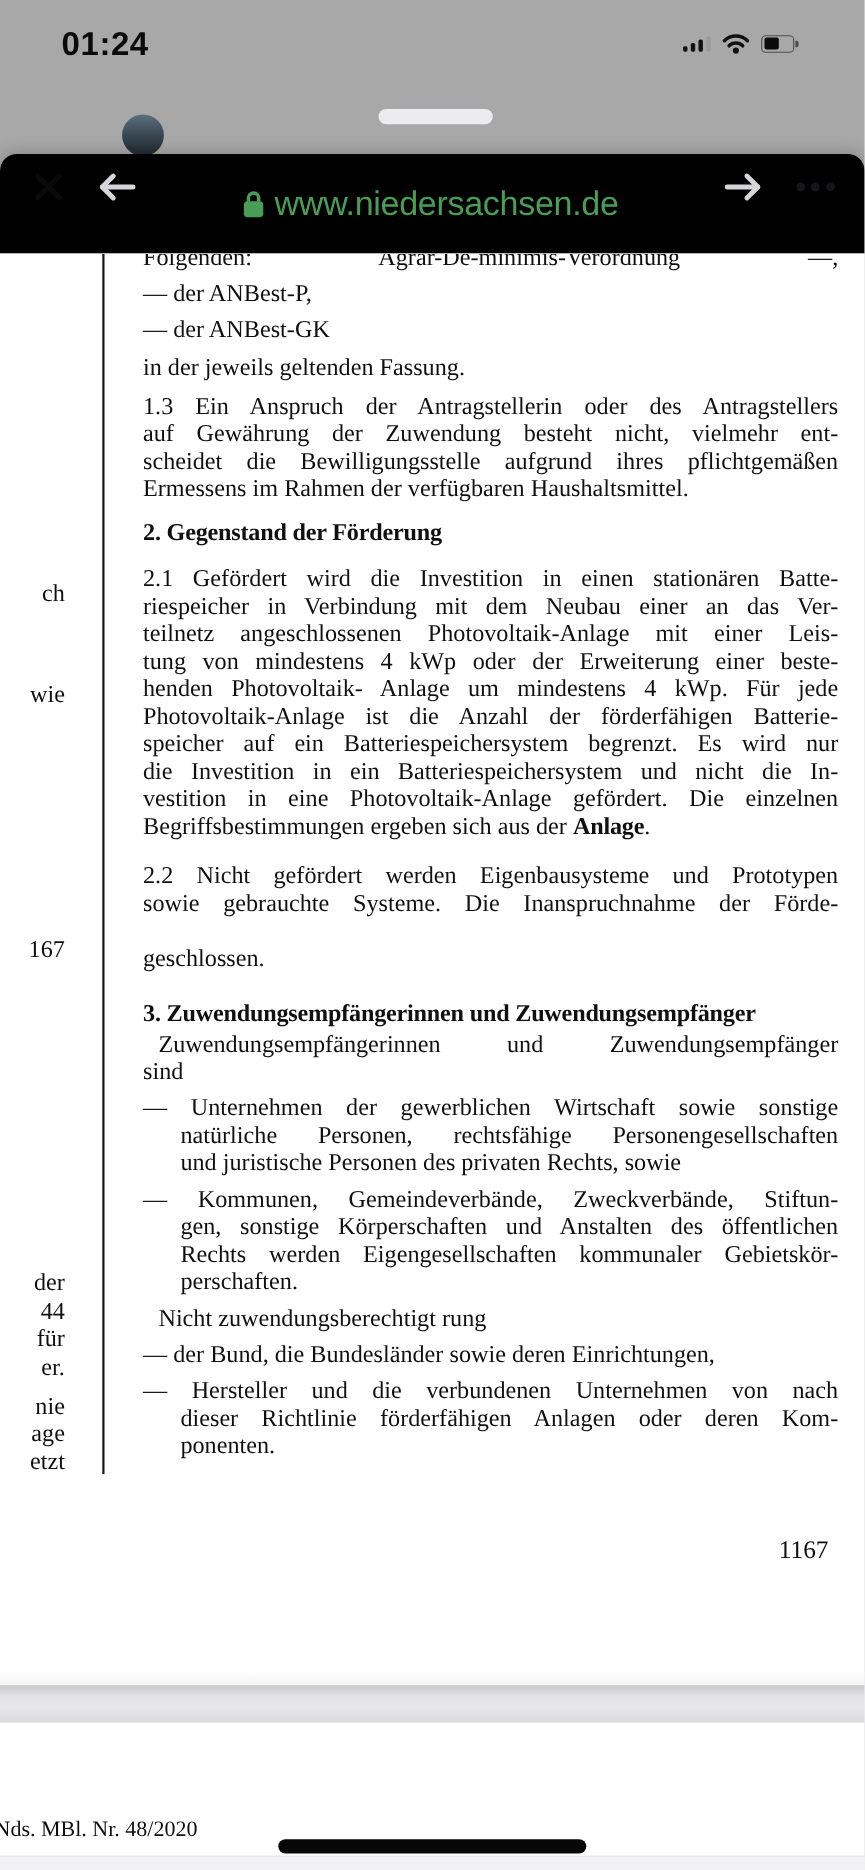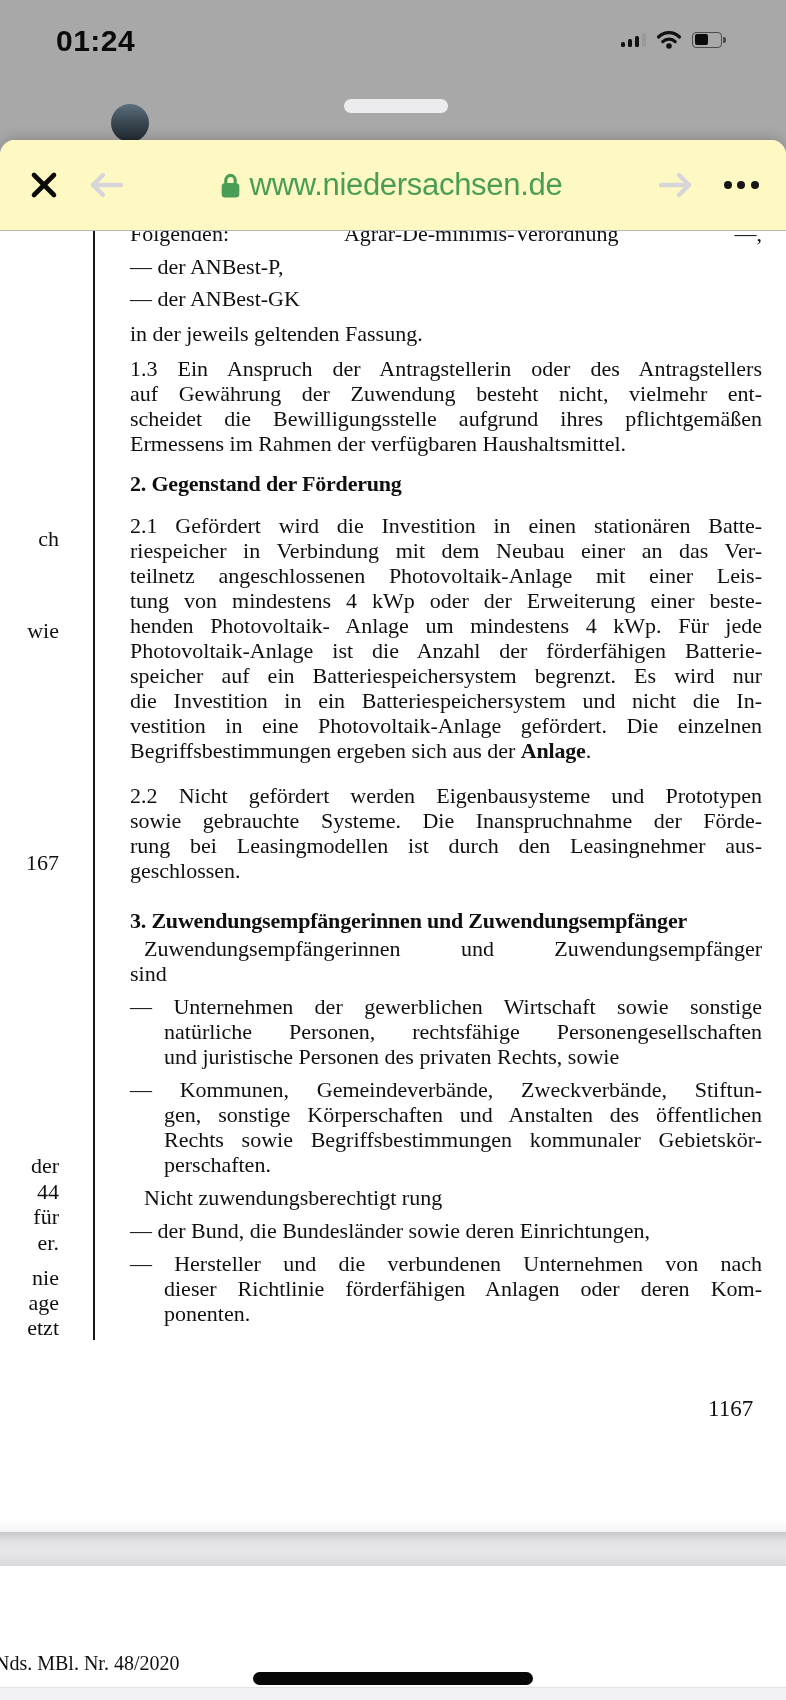--- a/index.html
+++ b/index.html
@@ -25,23 +25,23 @@
   .handle{position:absolute;left:344px;top:99px;width:104px;height:14px;
           border-radius:7px;background:#ececee;}
   .avatar{position:absolute;left:111px;top:104px;width:38px;height:38px;border-radius:50%;
           background:linear-gradient(180deg,#5c6f7e 0%,#3c4a55 45%,#20282e 100%);}
   .bgtitle{position:absolute;left:184px;top:119px;width:480px;height:21px;overflow:hidden;margin-top:40px;}
   .bgtitle span{font-size:31px;font-weight:700;color:#1d1d1f;white-space:nowrap;}
 
   
   .sheet{position:absolute;left:0;top:140px;width:786px;height:1560px;background:#ffffff;
          border-radius:15px 15px 0 0;box-shadow:0 -2px 14px rgba(0,0,0,.18);}
-  .toolbar{position:absolute;left:0;top:140px;width:786px;height:90px;background:#fef9c3;
+  .toolbar{position:absolute;left:0;top:140px;width:786px;height:90px;background:#000000;
            border-radius:15px 15px 0 0;border-bottom:1px solid #b7b7bb;z-index:5;
-           display:flex;align-items:center;}
+           display:flex;}
   .tbtn{display:flex;align-items:center;justify-content:center;}
   .xbtn{width:64px;height:60px;margin-left:12px;}
   .navbtn{width:60px;height:60px;}
   .urlwrap{flex:1;display:flex;align-items:center;justify-content:center;gap:9px;}
   .url{font-size:31px;font-weight:500;color:#4a9d55;letter-spacing:-.3px;}
   .dots{width:70px;height:60px;margin-right:10px;display:flex;align-items:center;
         justify-content:center;gap:5.5px;}
   .dots i{width:8px;height:8px;border-radius:50%;background:#161618;}
 
   
@@ -159,35 +159,34 @@
   <div class="dline j" style="top:358px">tung von mindestens 4 kWp oder der Erweiterung einer beste-</div>
   <div class="dline j" style="top:383px">henden Photovoltaik- Anlage um mindestens 4 kWp. Für jede</div>
   <div class="dline j" style="top:408px">Photovoltaik-Anlage ist die Anzahl der förderfähigen Batterie-</div>
   <div class="dline j" style="top:433px">speicher auf ein Batteriespeichersystem begrenzt. Es wird nur</div>
   <div class="dline j" style="top:458px">die Investition in ein Batteriespeichersystem und nicht die In-</div>
   <div class="dline j" style="top:483px">vestition in eine Photovoltaik-Anlage gefördert. Die einzelnen</div>
   <div class="dline" style="top:508px"><span>Begriffsbestimmungen ergeben sich aus der </span><span class="hd">Anlage</span><span>.</span></div>
 
   <div class="dline j" style="top:553px">2.2    Nicht gefördert werden Eigenbausysteme und Prototypen</div>
   <div class="dline j" style="top:578px">sowie gebrauchte Systeme. Die Inanspruchnahme der Förde-</div>
-  <div class="dline j" style="top:603px">rung bei Leasingmodellen ist durch den Leasingnehmer aus-</div>
   <div class="dline" style="top:628px">geschlossen.</div>
 
   <div class="dline hd" style="top:678px">3. Zuwendungsempfängerinnen und Zuwendungsempfänger</div>
 
   <div class="dline ind j" style="top:706px">Zuwendungsempfängerinnen  und  Zuwendungsempfänger</div>
   <div class="dline" style="top:731px">sind</div>
 
   <div class="dline j" style="top:764px">—  Unternehmen der gewerblichen Wirtschaft sowie sonstige</div>
   <div class="dline hang j" style="top:789px">natürliche Personen, rechtsfähige Personengesellschaften</div>
   <div class="dline hang" style="top:814px">und juristische Personen des privaten Rechts, sowie</div>
 
   <div class="dline j" style="top:847px">—  Kommunen, Gemeindeverbände, Zweckverbände, Stiftun-</div>
   <div class="dline hang j" style="top:872px">gen, sonstige Körperschaften und Anstalten des öffentlichen</div>
-  <div class="dline hang j" style="top:897px">Rechts sowie Begriffsbestimmungen kommunaler Gebietskör-</div>
+  <div class="dline hang j" style="top:897px">Rechts werden Eigengesellschaften kommunaler Gebietskör-</div>
   <div class="dline hang" style="top:922px">perschaften.</div>
 
   <div class="dline ind" style="top:955px">Nicht zuwendungsberechtigt rung</div>
 
   <div class="dline" style="top:988px">—  der Bund, die Bundesländer sowie deren Einrichtungen,</div>
 
   <div class="dline j" style="top:1021px">—  Hersteller und die verbundenen Unternehmen von nach</div>
   <div class="dline hang j" style="top:1046px">dieser Richtlinie förderfähigen Anlagen oder deren Kom-</div>
   <div class="dline hang" style="top:1071px">ponenten.</div>
 

